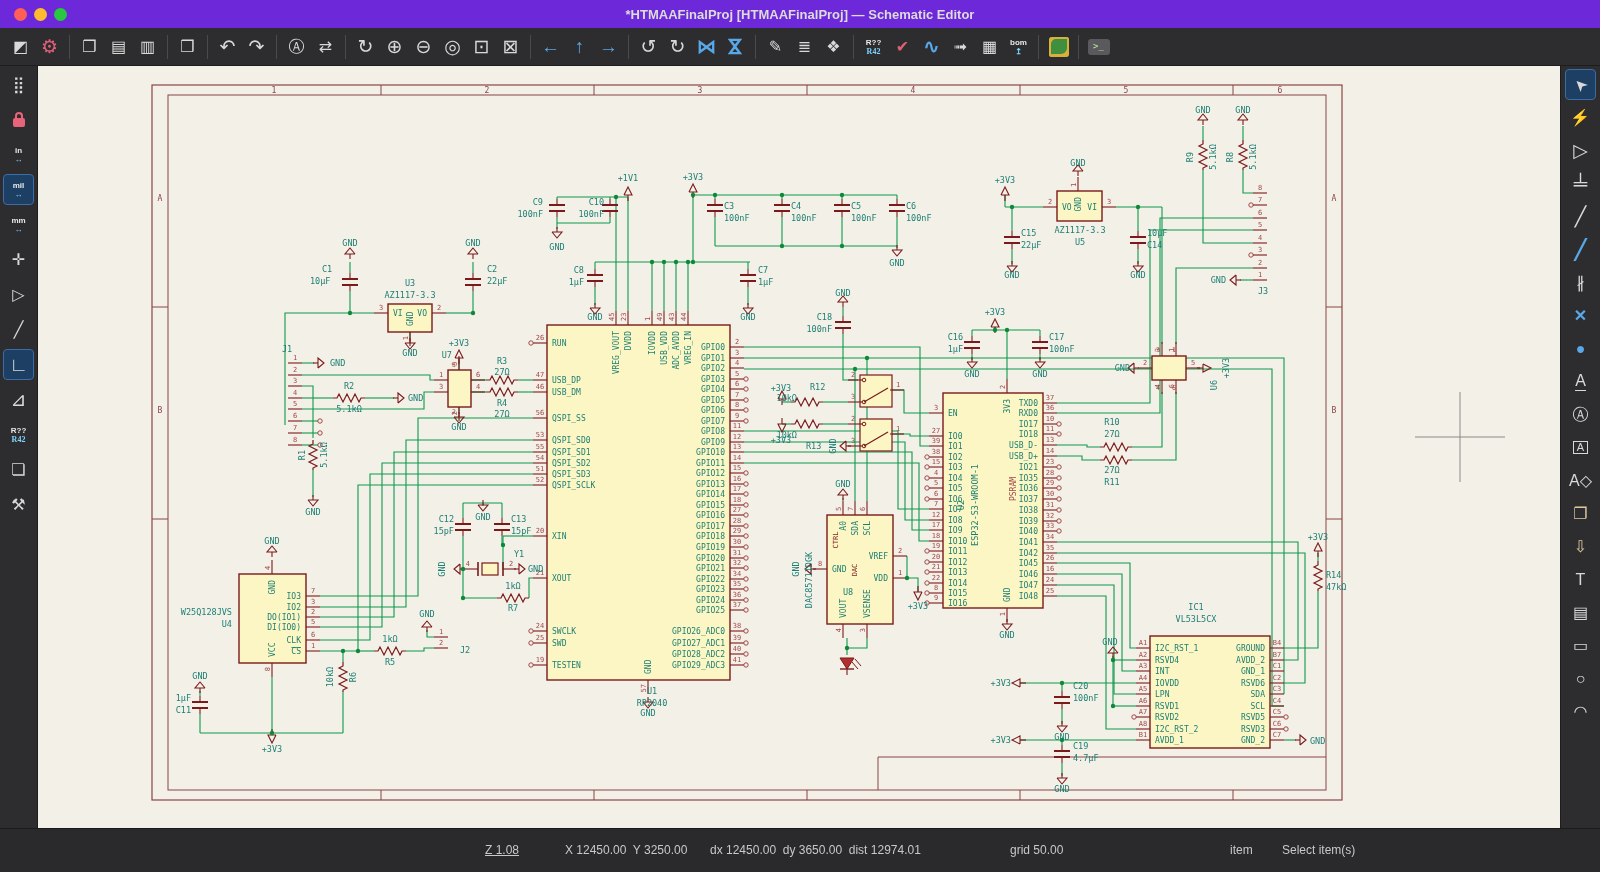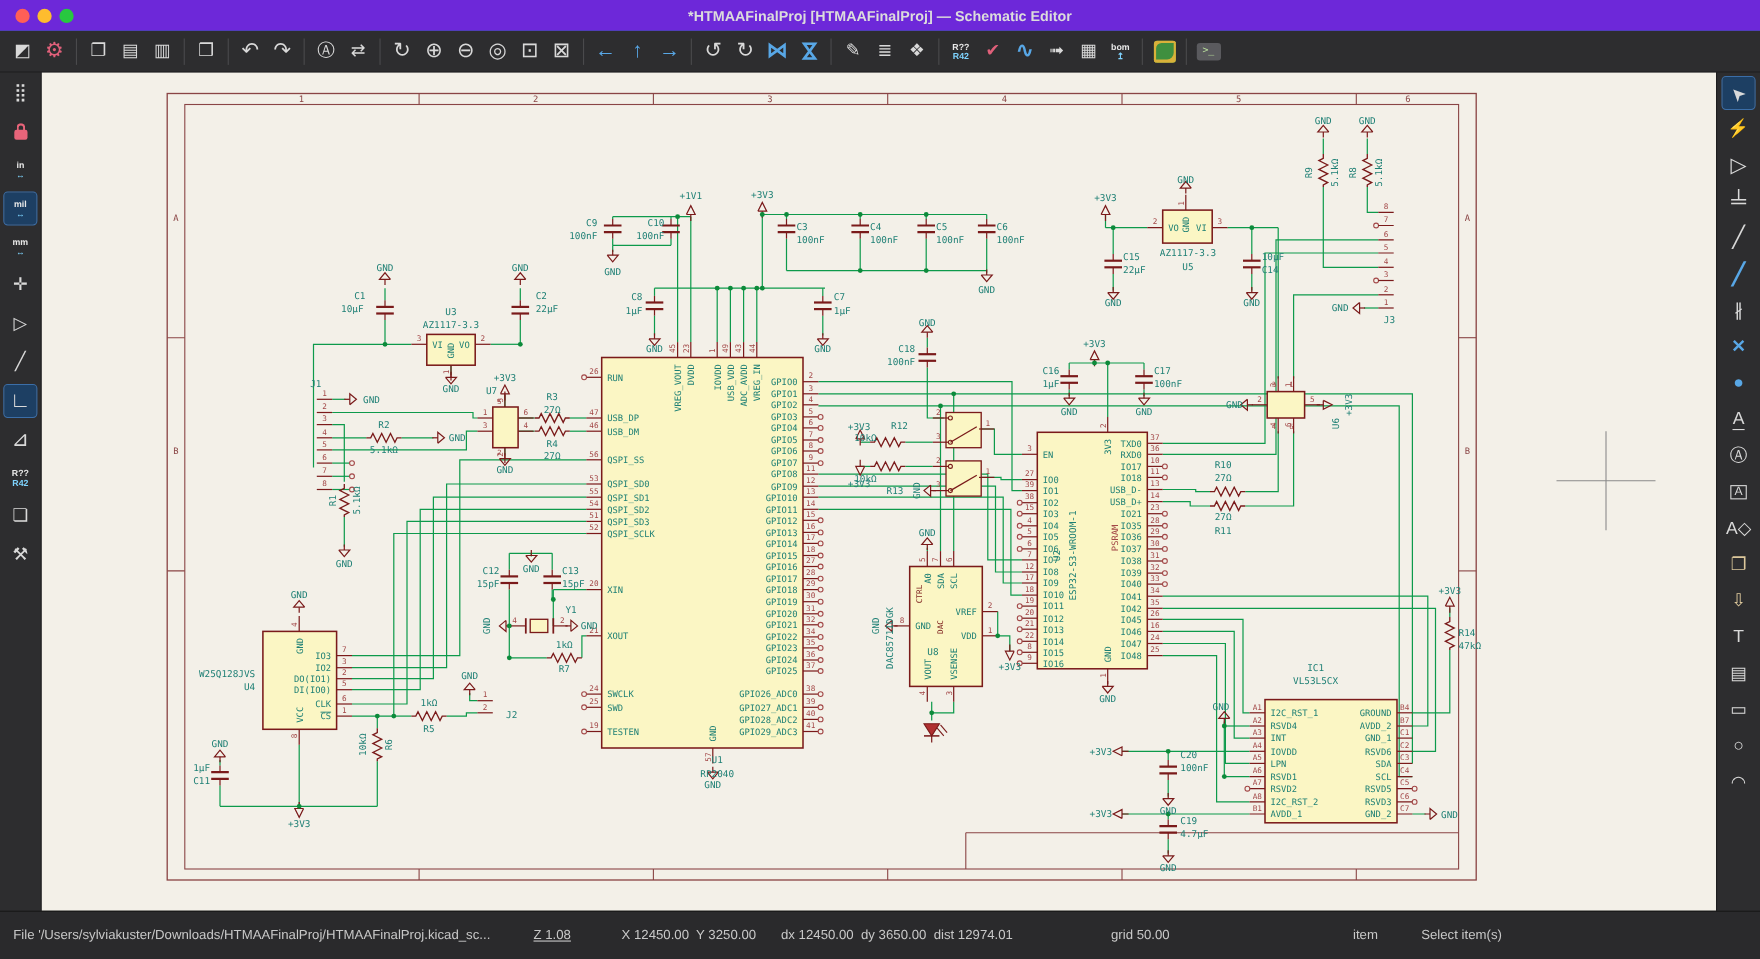--- a/index.html
+++ b/index.html
@@ -18,21 +18,21 @@
   .icon{width:29px;height:29px;flex:none;display:flex;align-items:center;justify-content:center;
     color:#d9d9d9;font-size:16px;border-radius:3px;cursor:default;user-select:none;line-height:1;}
   .icon.b{color:#58a7e6;font-weight:bold;}
   .icon.p{color:#e0607a;}
   .icon.sel{background:#1d3f63;outline:1px solid #3b6ea8;}
   .icon.arr{transform:none;}
   .icon.arr span{display:inline-block;transform:rotate(-135deg);}
   .icon.bv span{display:inline-block;transform:rotate(90deg);color:#58a7e6;font-weight:bold;}
   .icon.big{font-size:19px;}
   .icon .two{display:flex;flex-direction:column;align-items:center;font-size:8px;line-height:9px;color:#e8e8e8;font-weight:bold;}
-  .icon .two .c2{color:#7fd4ff;}
+  .icon .two .c2{color:#7fd4ff;font-family:Liberation Serif, serif;}
   .icon .pcb{width:20px;height:20px;background:#3f8f3f;border-radius:3px;
     box-shadow:inset 4px 4px 0 -2px #d9b13a, inset -5px -6px 0 -3px #d9b13a;}
   .icon .con{width:22px;height:16px;background:#5a5a5e;border-radius:3px;color:#bfe8a0;font-size:9px;
     font-family:"DejaVu Sans Mono",monospace;display:flex;align-items:center;justify-content:center;}
   .icon .lock{position:relative;width:14px;height:15px;}
   .icon .lock:before{content:"";position:absolute;left:3px;top:0;width:8px;height:7px;border:2px solid #e8647a;
     border-bottom:none;border-radius:5px 5px 0 0;box-sizing:border-box;}
   .icon .lock:after{content:"";position:absolute;left:1px;top:6px;width:12px;height:9px;background:#e8647a;border-radius:2px;}
   #lefttb{position:absolute;left:0;top:66px;width:38px;height:762px;background:#2d2d2f;border-right:1px solid #1d1d1f;
     display:flex;flex-direction:column;align-items:center;padding-top:4px;box-sizing:border-box;gap:6px;}
@@ -42,21 +42,21 @@
   .icon.tag span{border:1.2px solid #d9d9d9;padding:0 3px;font-size:11px;}
   .icon.sh{color:#dcc79b;}
   
   #canvas{position:absolute;left:38px;top:66px;width:1522px;height:762px;background:#f3f0e8;}
   #schsvg{display:block;}
   
   #statusbar{position:absolute;left:0;top:828px;width:1600px;height:44px;background:#2a2a2c;border-top:1px solid #1a1a1a;
     color:#c8c8c8;font-size:12px;}
   #statusbar span{position:absolute;top:14px;white-space:pre;}
   #sb-file{left:12px;}#sb-zoom{left:485px;text-decoration:underline;}#sb-xy{left:565px;}#sb-dxy{left:710px;}
-  #sb-grid{left:1010px;text-align:right;}#sb-units{left:1230px;}#sb-action{left:1282px;margin-left:10px;}
+  #sb-grid{left:1010px;text-align:right;}#sb-units{left:1230px;}#sb-action{left:1282px;}
 </style>
 </head>
 <body>
 
 <div id="titlebar">
   <span class="tl" id="tl-close"></span>
   <span class="tl" id="tl-min"></span>
   <span class="tl" id="tl-max"></span>
   <span class="title">*HTMAAFinalProj [HTMAAFinalProj] — Schematic Editor</span>
 </div>
@@ -1701,20 +1701,19 @@
         <text x="1174" y="390" font-size="6.5" fill="#a34848" font-family="&quot;DejaVu Sans Mono&quot;,monospace" text-anchor="middle">6</text>
       </g>
       <g>
         <polyline points="1415 437 1505 437" fill="none" stroke="#8a8a8a" stroke-width="1"></polyline>
         <polyline points="1460 392 1460 482" fill="none" stroke="#8a8a8a" stroke-width="1"></polyline>
       </g>
     </svg>
 </div>
 
 <div id="statusbar">
-  <span id="sb-file">File '/Users/sylviakuster/Downloads/HTMAAFinalProj/HTMAAFinalProj.kicad_sc...</span>
   <span id="sb-zoom">Z 1.08</span>
   <span id="sb-xy">X 12450.00  Y 3250.00</span>
   <span id="sb-dxy">dx 12450.00  dy 3650.00  dist 12974.01</span>
   <span id="sb-grid">grid 50.00</span>
   <span id="sb-units">item</span>
   <span id="sb-action">Select item(s)</span>
 </div>
 
 </body></html>

